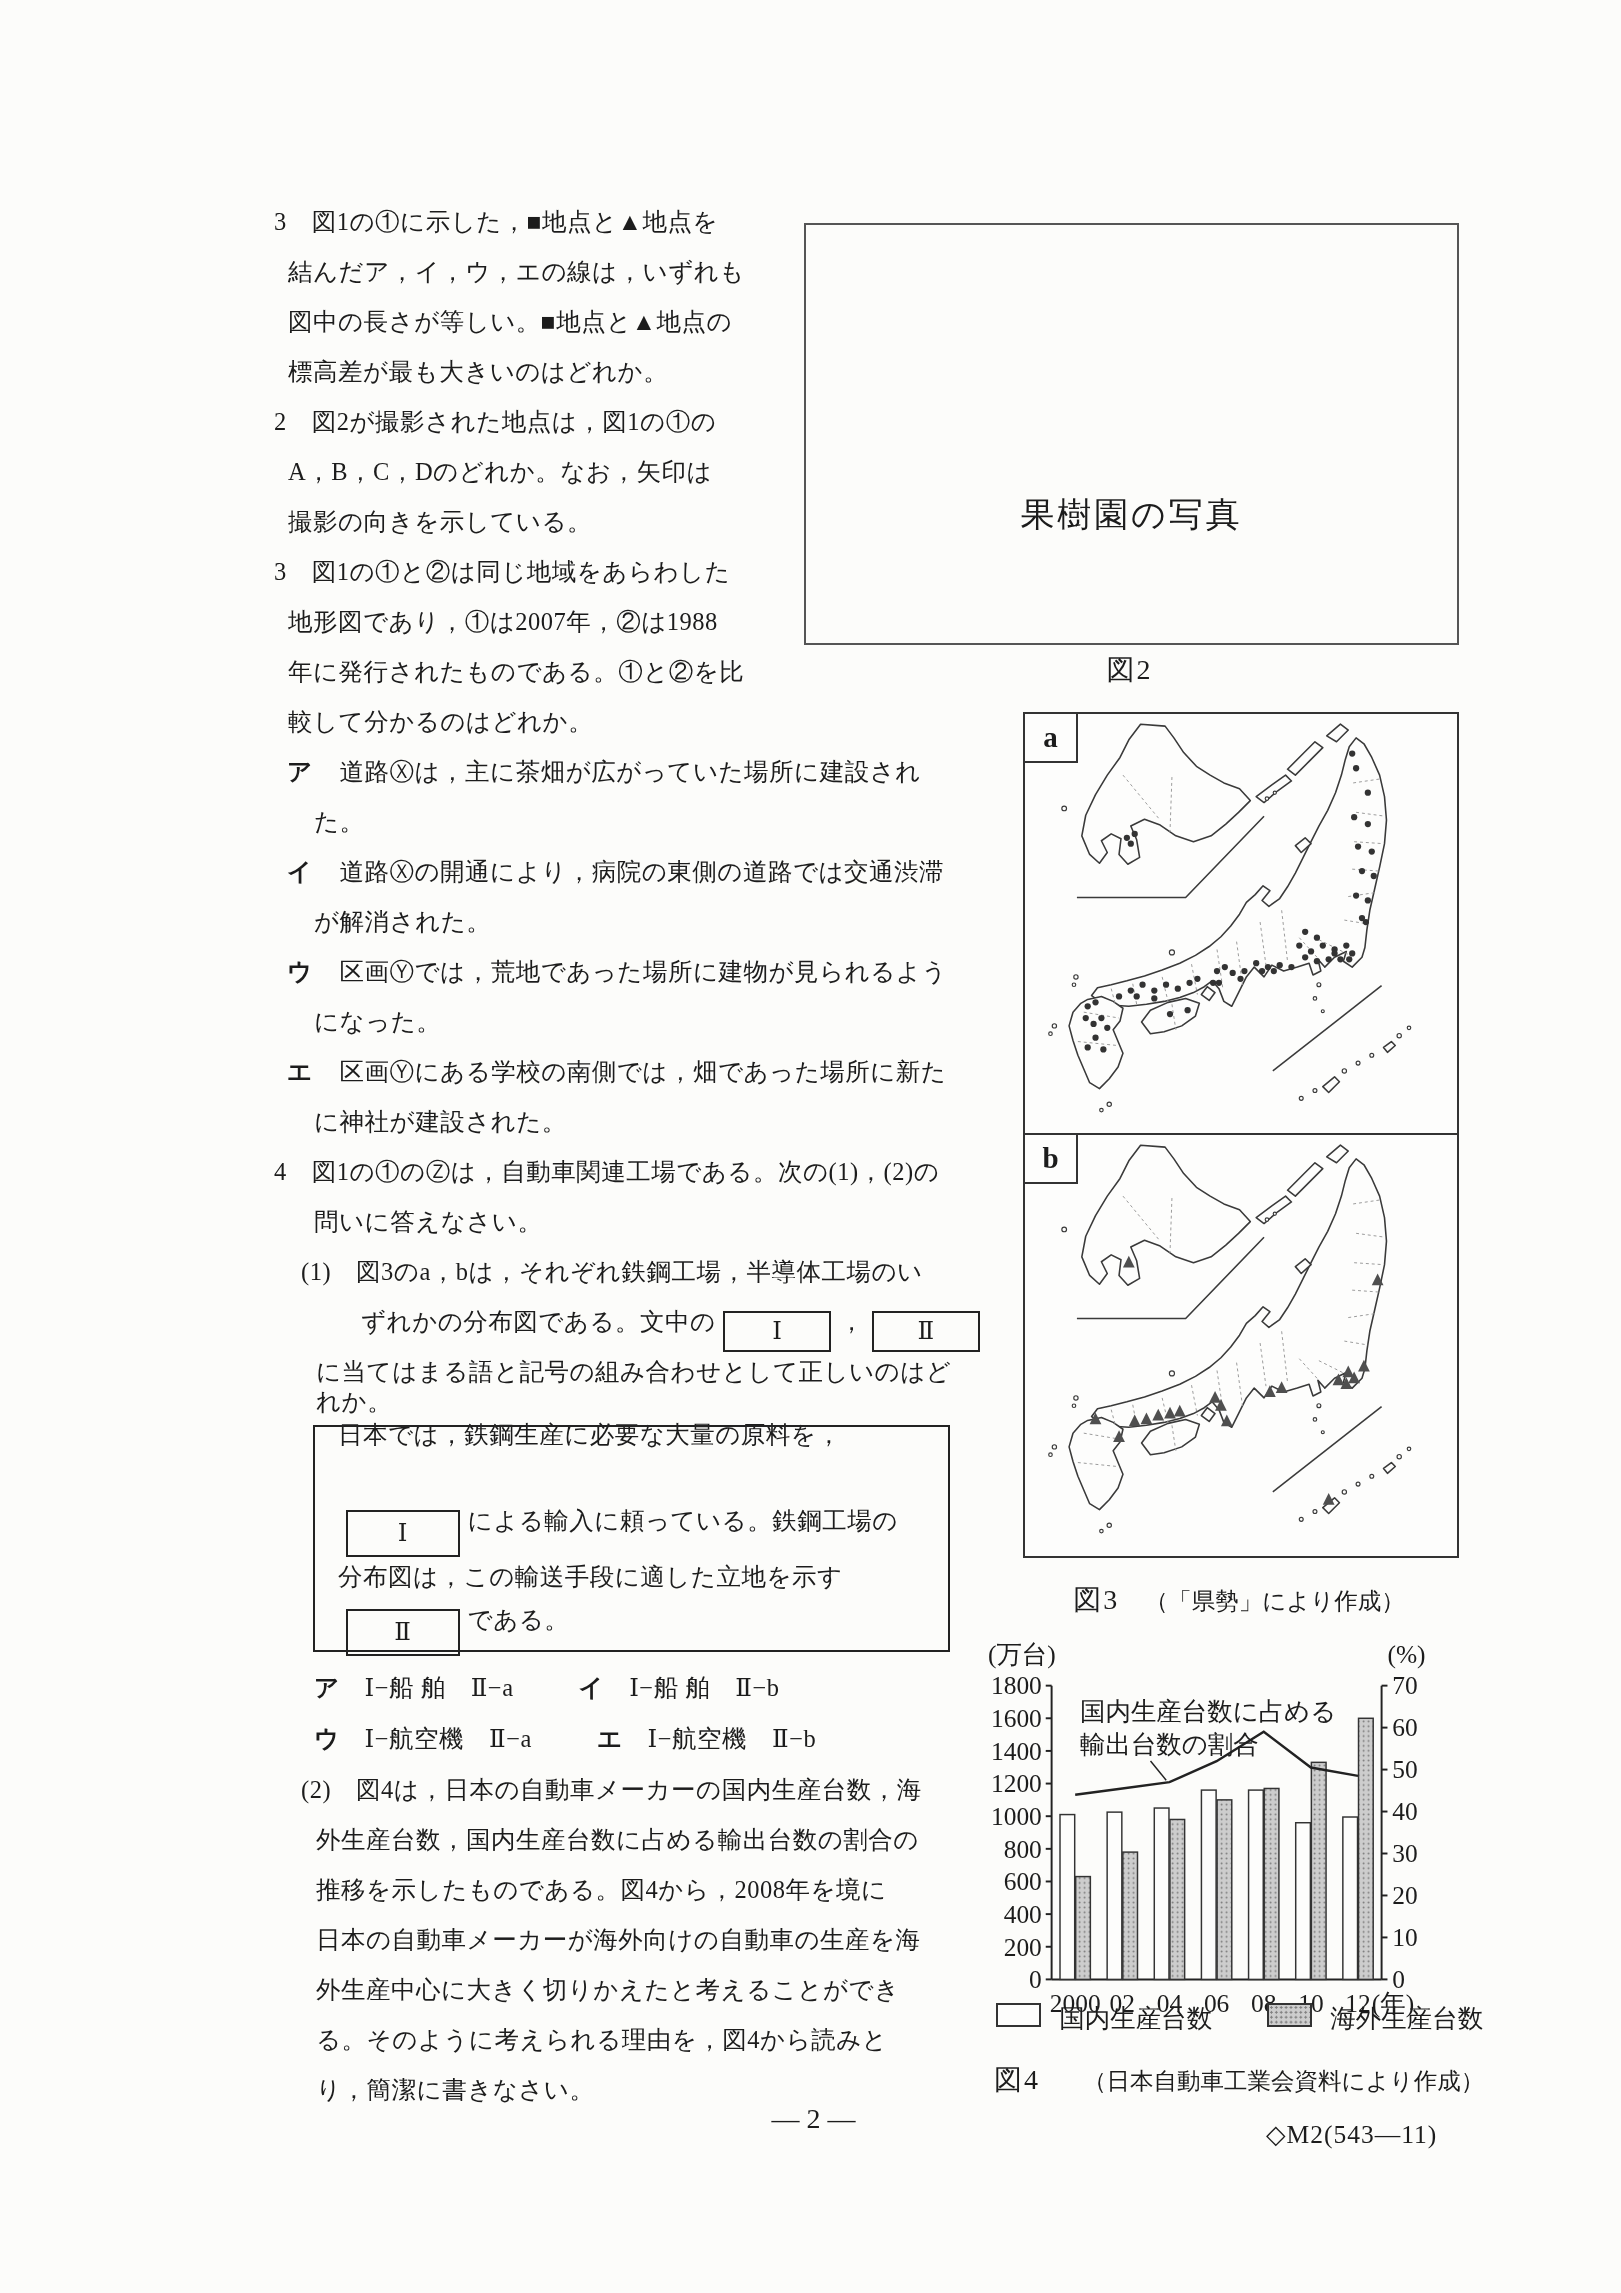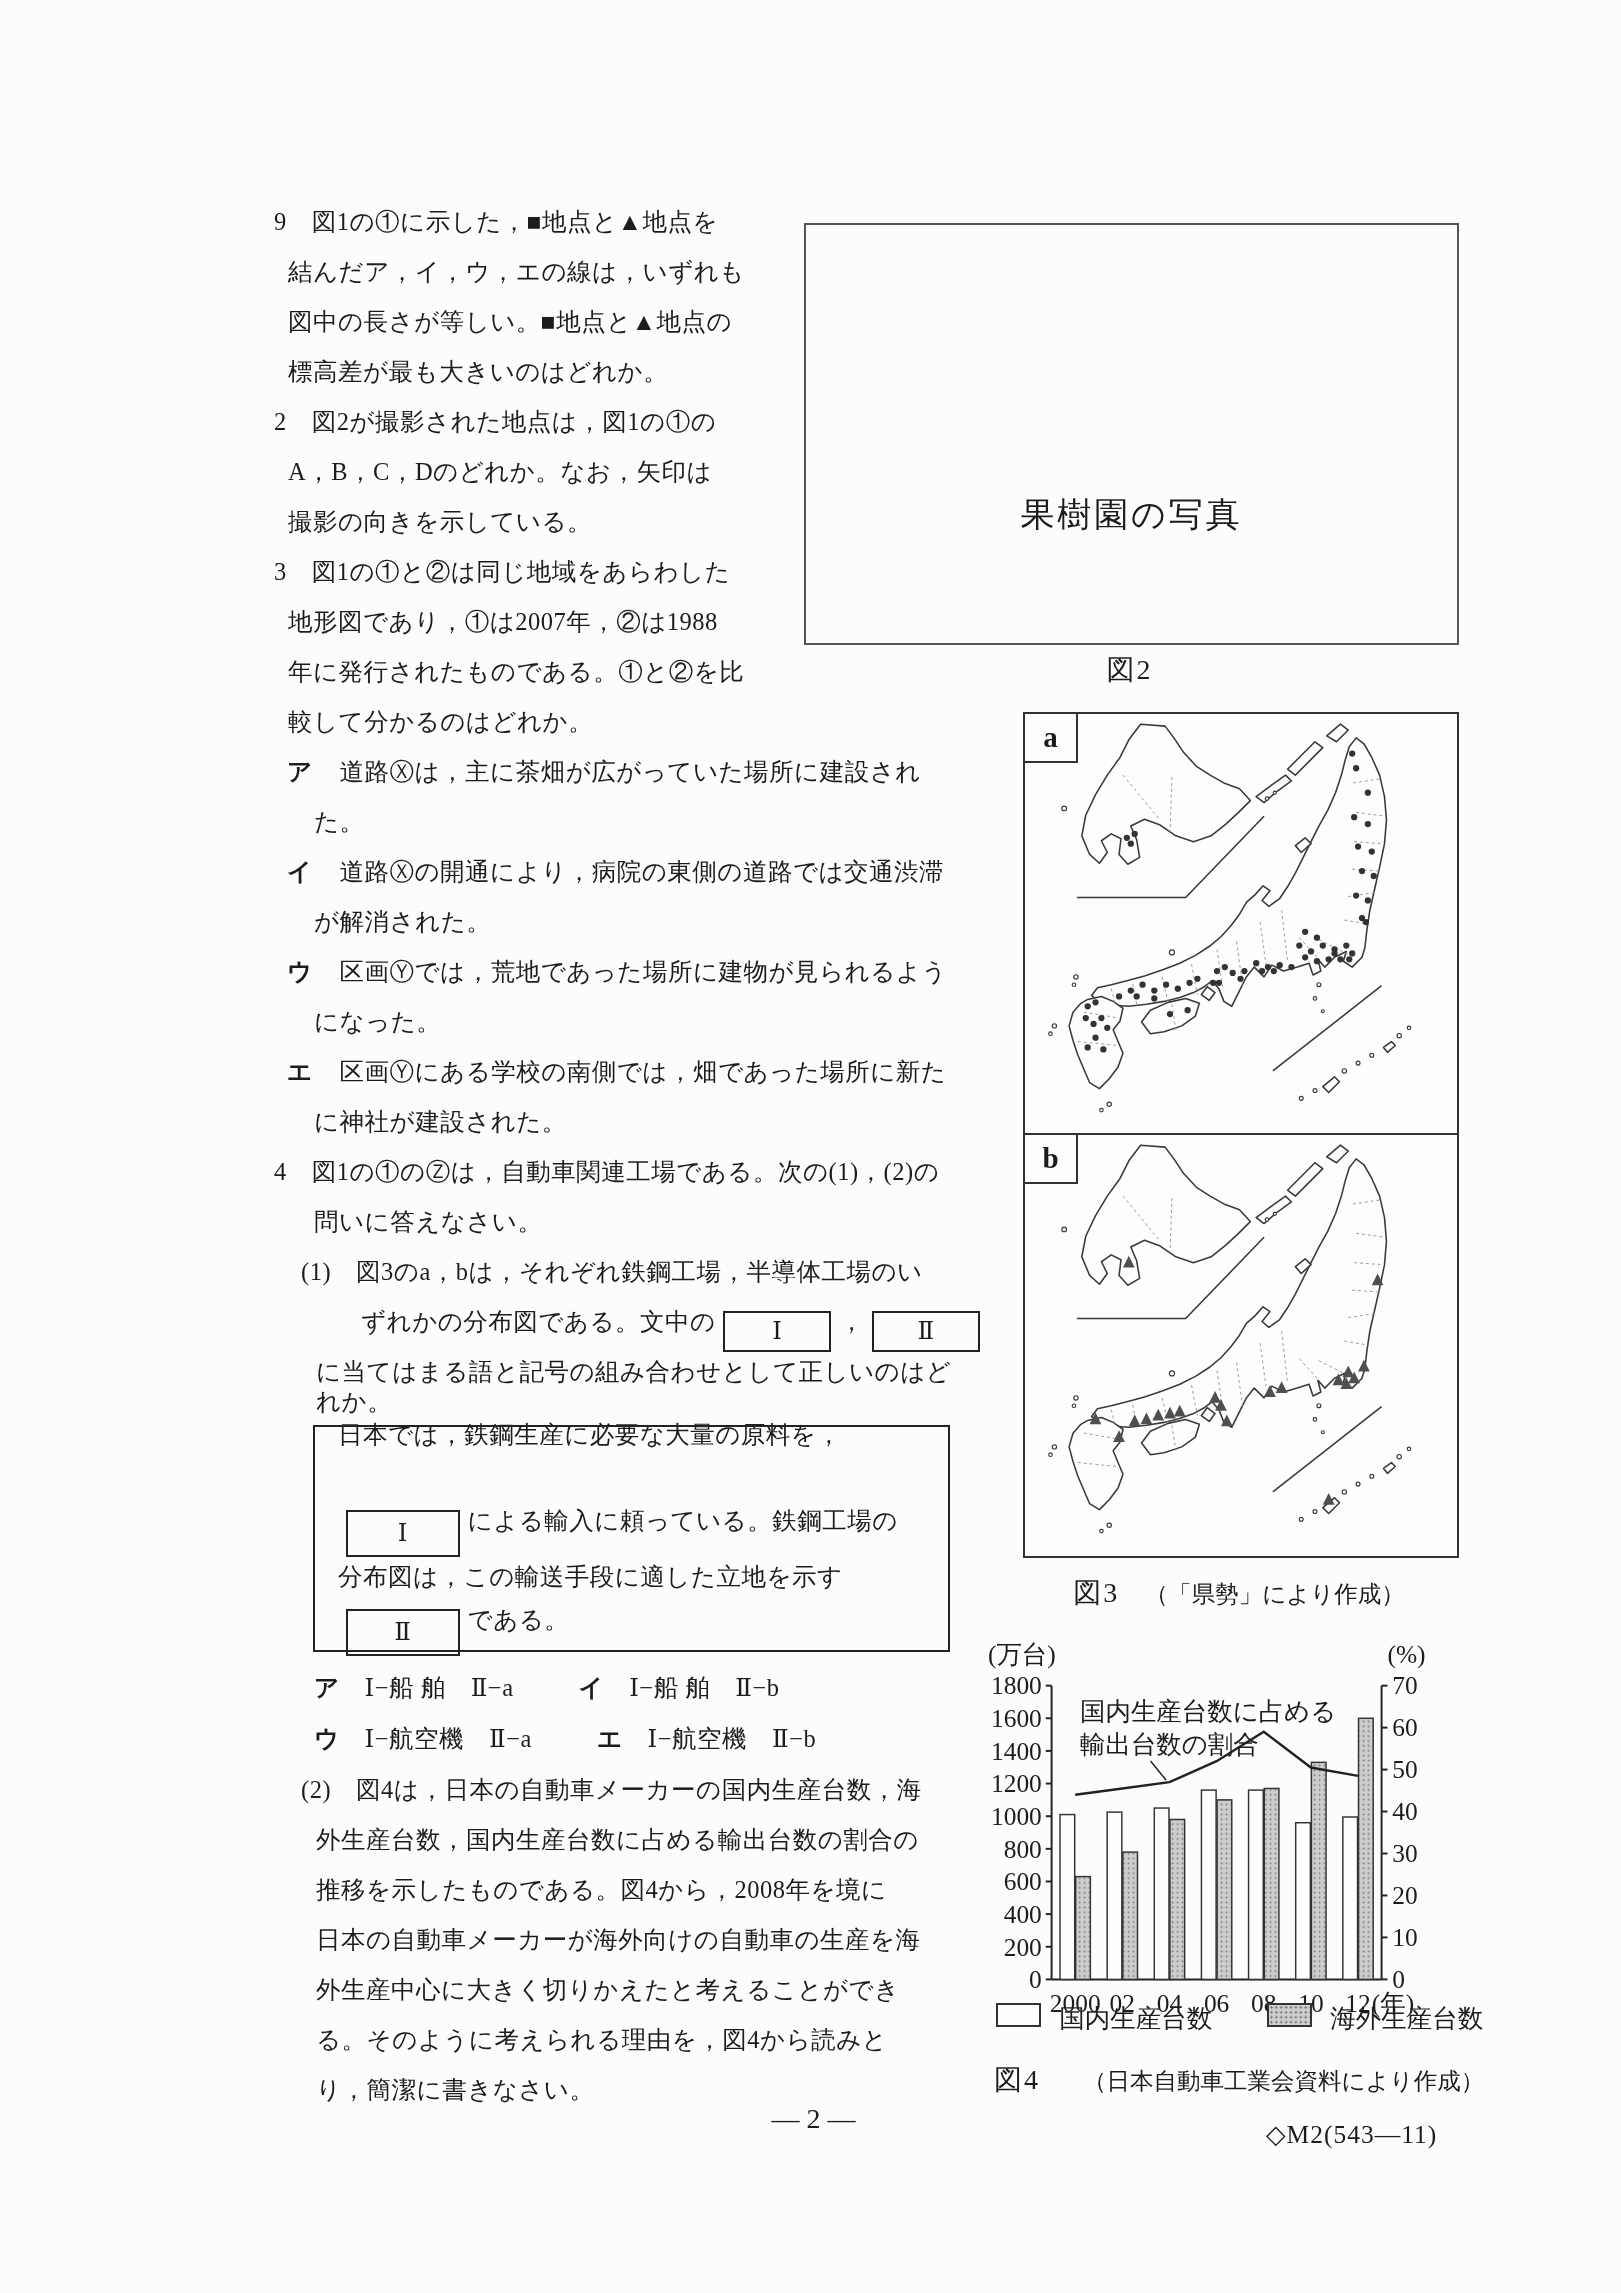--- a/index.html
+++ b/index.html
@@ -46,21 +46,21 @@
                font-size:28px;}
   .footer-code{position:absolute;left:1266px;top:2119px;font-size:25.5px;letter-spacing:1px;}
   svg text{font-family:"Liberation Serif","DejaVu Serif",serif;fill:#1c1c1c;}
 </style>
 </head>
 <body>
 
 <div class="page">
 
   <div id="left-col">
-      <div class="tl" style="left: 274px; top: 202px;">9　図1の①に示した，■地点と▲地点を</div>
+      <div class="tl" style="left: 274px; top: 202px;">3　図1の①に示した，■地点と▲地点を</div>
       <div class="tl" style="left: 288px; top: 252px;">結んだア，イ，ウ，エの線は，いずれも</div>
       <div class="tl" style="left: 288px; top: 302px;">図中の長さが等しい。■地点と▲地点の</div>
       <div class="tl" style="left: 288px; top: 352px;">標高差が最も大きいのはどれか。</div>
       <div class="tl" style="left: 274px; top: 402px;">2　図2が撮影された地点は，図1の①の</div>
       <div class="tl" style="left: 288px; top: 452px;">A，B，C，Dのどれか。なお，矢印は</div>
       <div class="tl" style="left: 288px; top: 502px;">撮影の向きを示している。</div>
       <div class="tl" style="left: 274px; top: 552px;">3　図1の①と②は同じ地域をあらわした</div>
       <div class="tl" style="left: 288px; top: 602px;">地形図であり，①は2007年，②は1988</div>
       <div class="tl" style="left: 288px; top: 652px;">年に発行されたものである。①と②を比</div>
       <div class="tl" style="left: 288px; top: 702px;">較して分かるのはどれか。</div>
@@ -334,21 +334,21 @@
           <polygon points="112,285 118,297 106,297" fill="#4f4f4f"></polygon>
           <polygon points="158,275 164,287 152,287" fill="#4f4f4f"></polygon>
           <polygon points="72,283 78,295 66,295" fill="#4f4f4f"></polygon>
           <polygon points="96,301 102,313 90,313" fill="#4f4f4f"></polygon>
           <polygon points="310,365 316,377 304,377" fill="#4f4f4f"></polygon>
         </g>
       </svg>
     <div class="map-label">b</div>
   </div>
   <div class="fig3-caption-row">
-    <span class="figcap" style="position:static;">図3</span>
+    <span class="figcap" style="position:static;margin-top:7px;">図3</span>
     <span class="figsrc">（「県勢」により作成）</span>
   </div>
 
   <svg class="fig4-svg" id="fig4" width="534" height="470" viewBox="0 0 545 480">
       <defs>
         <pattern id="dotpat" width="5" height="5" patternUnits="userSpaceOnUse">
     <rect width="5" height="5" fill="#cdcdcd"></rect>
           <circle cx="1.6" cy="1.6" r="1" fill="#7f7f7f"></circle>
     </pattern>
       </defs>

